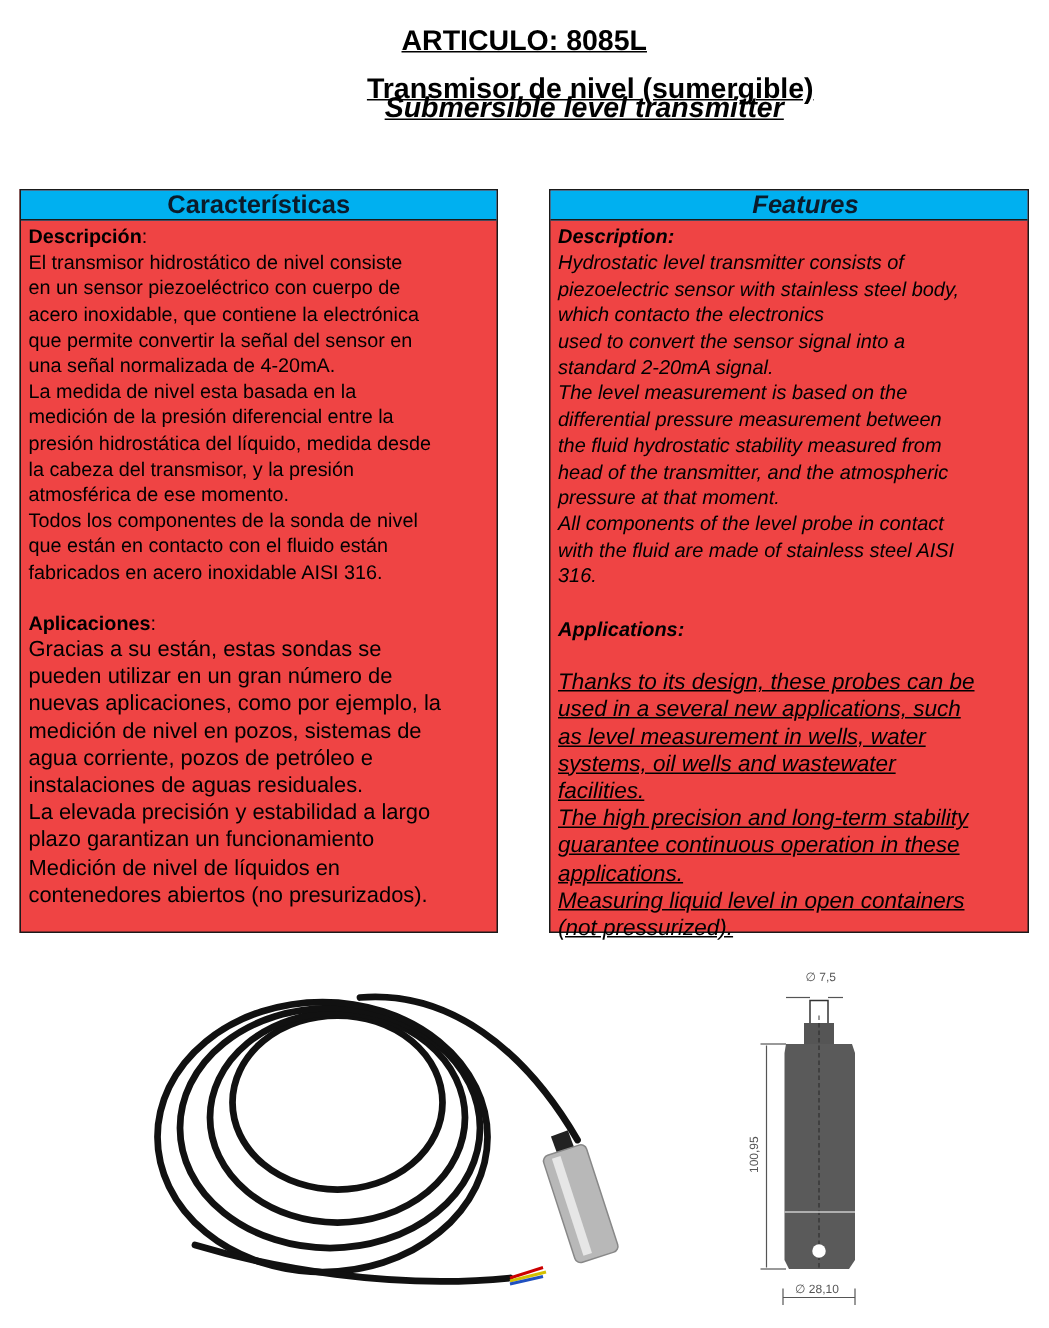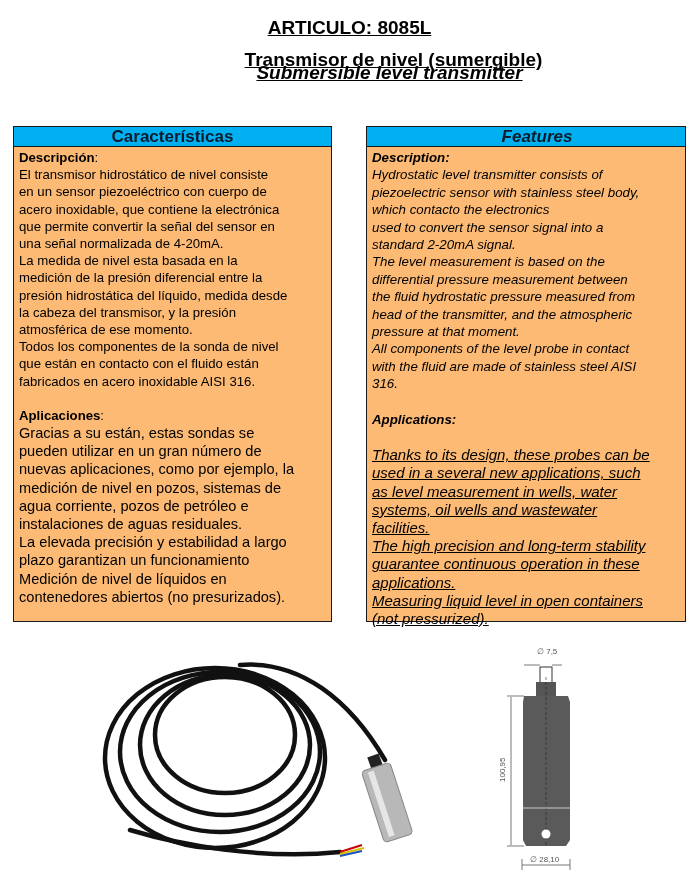--- a/index.html
+++ b/index.html
@@ -1,21 +1,21 @@
 <!DOCTYPE html>
 <html><head>
 <meta charset="utf-8">
 <style>
   html, body { margin:0; padding:0; background:#ffffff; }
   body { width:699px; height:885px; position:relative; overflow:hidden; font-family:"Liberation Sans", sans-serif; color:#000; }
   .title { position:absolute; left:0; width:699px; text-align:center; font-weight:bold; text-decoration:underline; font-size:19px; line-height:22px; }
   .t1 { top:17px; }
   .t2 { top:49px;padding-left:44px; }
   .t3 { top:62px; font-style:italic;padding-left:40px; }
-  .box { position:absolute; top:126px; border:1.5px solid #1a1a1a; background:#fdba74; }
+  .box { position:absolute; top:126px; border:1.5px solid #1a1a1a; background:#ef4444; }
   .box.left { left:13px; width:317px; height:494px; }
   .box.right { left:366px; width:318px; height:494px; }
   .box-head { background:#00b0f0; border-bottom:1.5px solid #1a1a1a; text-align:center; font-weight:bold; font-size:17px; line-height:19px; height:19px; color:#0b1b2b; }
   .box.right .box-head { font-style:italic;padding-left:22px; }
   .box-body { padding:2px 5px 0 5px; font-size:13.2px; line-height:17.2px; }
   .box.right .box-body { font-style:italic; font-size:13.3px; line-height:17.4px; }
   .sec-h { font-weight:bold; }
   .p { margin:0; }
   .gap { height:17px; }
   .photo { position:absolute; left:100px; top:640px; width:330px; height:235px; }
@@ -69,21 +69,21 @@
   <div class="box-body">
     <div class="sec-h">Description:</div>
     <div>
         <div class="p">Hydrostatic level transmitter consists of</div>
         <div class="p">piezoelectric sensor with stainless steel body,</div>
         <div class="p">which contacto the electronics</div>
         <div class="p">used to convert the sensor signal into a</div>
         <div class="p">standard 2-20mA signal.</div>
         <div class="p">The level measurement is based on the</div>
         <div class="p">differential pressure measurement between</div>
-        <div class="p">the fluid hydrostatic pressure measured from</div>
+        <div class="p">the fluid hydrostatic stability measured from</div>
         <div class="p">head of the transmitter, and the atmospheric</div>
         <div class="p">pressure at that moment.</div>
         <div class="p">All components of the level probe in contact</div>
         <div class="p">with the fluid are made of stainless steel AISI</div>
         <div class="p">316.</div>
       </div>
     <div class="gap" style="height:18px"></div>
     <div class="sec-h">Applications:</div>
     <div class="gap" style="height:18px"></div>
     <div style="font-size:15px; line-height:18.2px;text-decoration:underline;">

